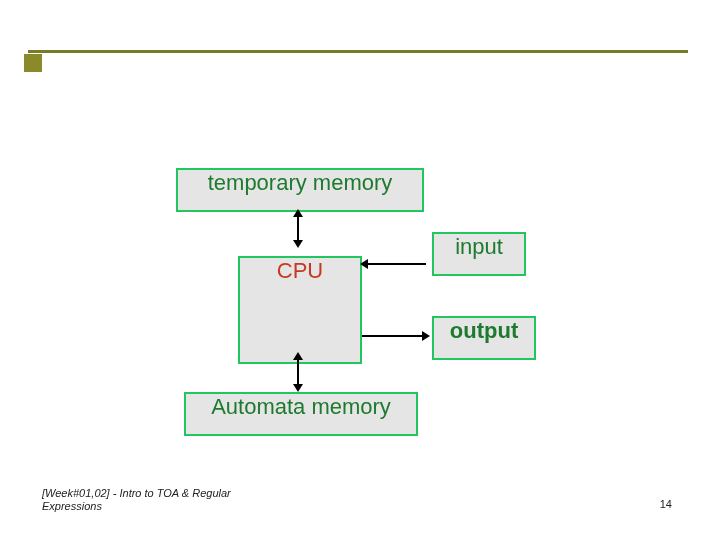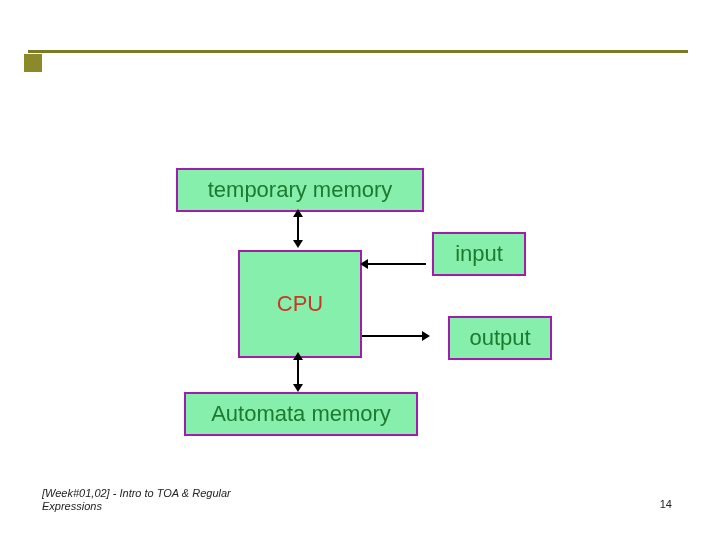--- a/index.html
+++ b/index.html
@@ -36,24 +36,23 @@
   }
   .title-rule {
     border: none;
     border-top: 3px solid #7b7b26;
     margin: 0;
     width: 660px;
   }
   
   .box {
     position: absolute;
-    border: 2px solid #a21caf;
-    background: #86efac;
+    border: 2px solid #22c55e;
+    background: #e5e5e5;
     display: flex;
-    align-items: center;
     justify-content: center;
     font-family: Verdana, Geneva, sans-serif;
   }
   .box .lbl { font-size: 22px; }
   .green .lbl { color: #1e7a2e; }
   .red  .lbl { color: #c63a24; }
   .footer-left {
     position: absolute;
     left: 42px;
     bottom: 26px;
@@ -90,29 +89,29 @@
 
 <div class="title-wrap">
   <div class="square-bullet"></div>
   <hr class="title-rule">
 </div>
 
 <div class="box green" style="left:176px; top:168px; width:244px; height:40px;">
   <span class="lbl">temporary memory</span>
 </div>
 
-<div class="box red" style="left:238px; top:250px; width:120px; height:104px;">
+<div class="box red" style="left:238px; top:256px; width:120px; height:104px;">
   <span class="lbl">CPU</span>
 </div>
 
 <div class="box green" style="left:432px; top:232px; width:90px; height:40px;">
   <span class="lbl">input</span>
 </div>
 
-<div class="box green" style="left:448px; top:316px; width:100px; height:40px;">
+<div class="box green" style="left:432px; top:316px; width:100px; height:40px;font-weight:bold;">
   <span class="lbl">output</span>
 </div>
 
 <div class="box green" style="left:184px; top:392px; width:230px; height:40px;">
   <span class="lbl">Automata memory</span>
 </div>
 
 <div class="seg" style="left:297px; top:216px; width:2px; height:26px;"></div>
 <div class="arrowhead ah-up" style="left:293px; top:209px;"></div>
 <div class="arrowhead ah-down" style="left:293px; top:240px;"></div>

